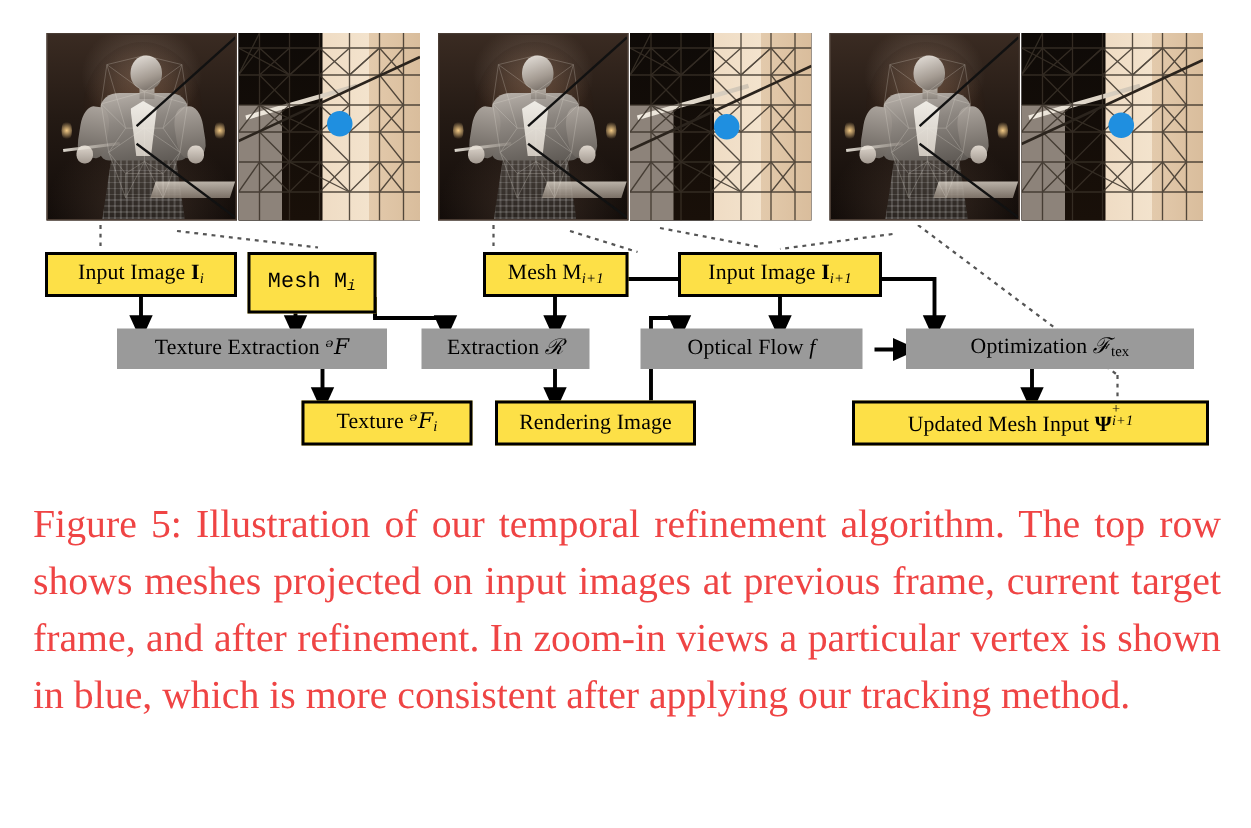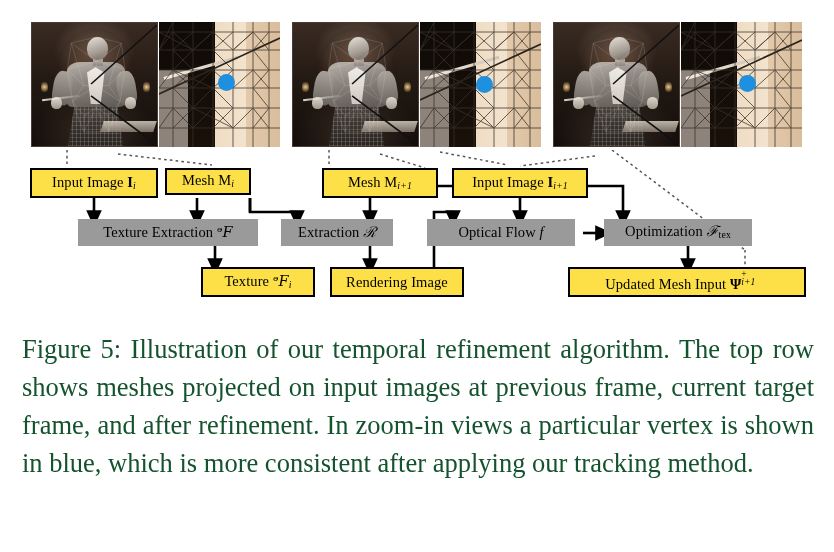--- a/index.html
+++ b/index.html
@@ -264,21 +264,21 @@
   
   .caption {
     position: absolute;
     left: 22px;
     top: 330px;
     width: 792px;
     font-size: 26.5px;
     line-height: 38px;
     text-align: justify;
     text-align-last: left;
-    color: #14532d;
+    color: #ef4444;
   }
 </style>
 </head>
 <body>
 
 <div id="figure-root">
 
   <div class="image-row">
 
     <div class="panel-group g1">
@@ -505,45 +505,45 @@
 
       <line x1="583" y1="83" x2="604" y2="83" stroke="#000" stroke-width="2.6" marker-end="url(#ah)"></line>
 
       <line x1="688" y1="96" x2="688" y2="117" stroke="#000" stroke-width="2.6" marker-end="url(#ah)"></line>
     </svg>
 
     <div class="node boxed" style="left:30px; top:18px; width:128px; height:30px;">
       <span><span class="bflabel">Input Image <b>I</b></span><sub>i</sub></span>
     </div>
 
-    <div class="node boxed" style="left:165px; top:18px; width:86px; height:27px;">
+    <div class="node boxed" style="left:165px; top:18px; width:86px; height:41px;font-family:Liberation Mono, monospace;">
       <span><span>Mesh M</span><sub>i</sub></span>
     </div>
 
-    <div class="node boxed" style="left:322px; top:18px; width:116px; height:30px;">
+    <div class="node boxed" style="left:322px; top:18px; width:97px; height:30px;">
       <span><span>Mesh M</span><sub>i+1</sub></span>
     </div>
 
     <div class="node boxed" style="left:452px; top:18px; width:136px; height:30px;">
       <span><span>Input Image <b>I</b></span><sub>i+1</sub></span>
     </div>
 
     <div class="node process" style="left:78px; top:69px; width:180px; height:27px;">
       <span><span>Texture Extraction</span>&nbsp;<span class="calli">ᵊF</span></span>
     </div>
 
     <div class="node process" style="left:281px; top:69px; width:112px; height:27px;">
       <span><span>Extraction</span>&nbsp;<span class="calli">ℛ</span></span>
     </div>
 
     <div class="node process" style="left:427px; top:69px; width:148px; height:27px;">
       <span><span>Optical Flow</span>&nbsp;<span class="mathit">f</span></span>
     </div>
 
-    <div class="node process" style="left:604px; top:69px; width:148px; height:27px;text-align:right;">
+    <div class="node process" style="left:604px; top:69px; width:192px; height:27px;text-align:right;">
       <span><span>Optimization</span>&nbsp;<span class="calli">ℱ</span><sub style="font-style:normal">tex</sub></span>
     </div>
 
     <div class="node boxed" style="left:185px; top:117px; width:114px; height:30px;margin-left:16px;">
       <span><span>Texture</span>&nbsp;<span class="calli">ᵊF</span><sub>i</sub></span>
     </div>
 
     <div class="node boxed" style="left:330px; top:117px; width:134px; height:30px;">
       <span>Rendering Image</span>
     </div>

